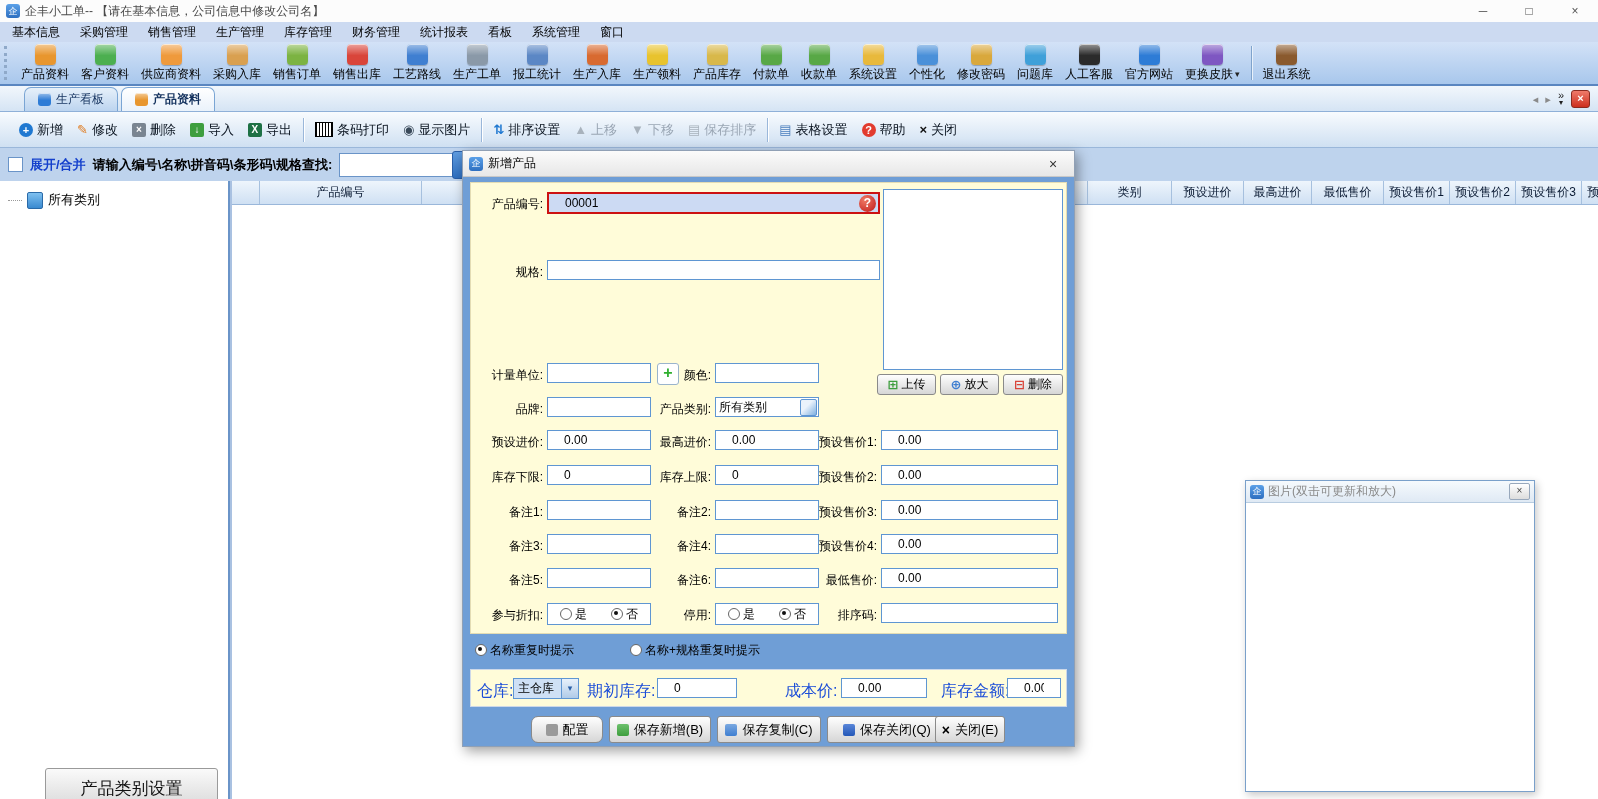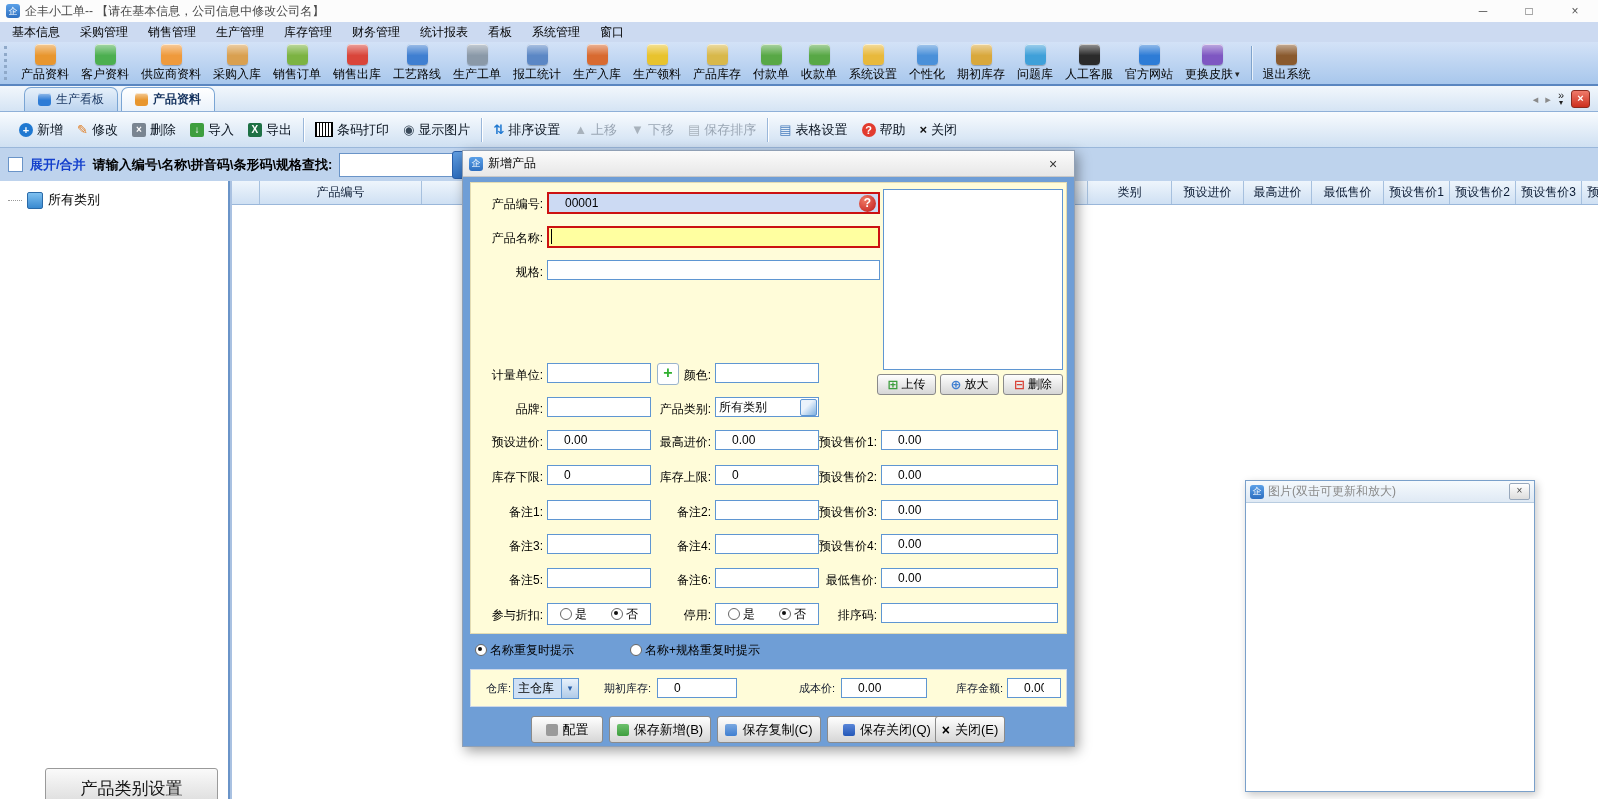--- a/index.html
+++ b/index.html
@@ -138,33 +138,33 @@
            border:1px solid #5f96d2;box-sizing:border-box;}
   .sm-btn{position:absolute;top:191px;height:21px;background:linear-gradient(#fefefe,#d6d6d6);
           border:1px solid #8a8a8a;border-radius:3px;font-size:12px;display:flex;align-items:center;
           justify-content:center;gap:3px;box-sizing:border-box;color:#000;}
   #btn-upload{left:406px;width:59px;} #btn-zoomimg{left:469px;width:59px;} #btn-delimg{left:532px;width:60px;}
   .g-ico{font-size:13px;font-weight:bold;}
   .dup-row{position:absolute;left:12px;top:463px;height:20px;display:flex;align-items:center;
            gap:56px;font-size:12px;color:#000;}
   .stock-strip{position:absolute;left:7px;top:492px;width:597px;height:38px;background:#fffcd9;
                border:1px solid #cdd8e8;box-sizing:border-box;}
-  .s-lb{position:absolute;top:11px;font-size:11px;color:#0f172a;text-align:right;white-space:nowrap;}
+  .s-lb{position:absolute;top:11px;font-size:16px;color:#1d4ed8;text-align:right;white-space:nowrap;}
   .s-in{top:8px;}
   .wh-combo{position:absolute;left:42px;top:8px;width:66px;height:21px;border:1px solid #5f96d2;
             background:#cfe0f5;font-size:12px;display:flex;align-items:center;padding-left:4px;
             box-sizing:border-box;}
   .wh-arrow{margin-left:auto;width:16px;height:100%;background:linear-gradient(#e8f1fb,#b0cbe8);
             border-left:1px solid #5f96d2;text-align:center;font-size:9px;color:#2a5fa8;line-height:19px;}
   .dlg-btn{position:absolute;top:539px;height:27px;background:linear-gradient(#fefefe,#d6d6d6);
            border:1px solid #8a8a8a;border-radius:3px;font-size:13px;display:flex;align-items:center;
            justify-content:center;gap:5px;box-sizing:border-box;color:#000;}
   .btn-sq{width:12px;height:12px;border-radius:2px;display:inline-block;}
   .btn-x{font-weight:bold;font-size:14px;}
-  #b-cfg{left:68px;width:72px;} #b-savenew{left:146px;width:102px;} #b-savecopy{left:254px;width:104px;}
+  #b-cfg{left:68px;width:72px;border-radius:7px;} #b-savenew{left:146px;width:102px;} #b-savecopy{left:254px;width:104px;}
   #b-saveclose{left:364px;width:120px;} #b-close{left:472px;width:70px;}
   
   #imgpanel{position:absolute;left:1245px;top:480px;width:290px;height:312px;z-index:20;
             border:1px solid #7aa0ca;background:#fff;box-shadow:2px 3px 8px rgba(0,0,0,.22);
             box-sizing:border-box;}
   .ip-title{height:21px;background:linear-gradient(#f6fafd,#dfe9f4);display:flex;align-items:center;
             padding:0 4px;border-bottom:1px solid #b8cce0;}
   .ip-text{font-size:12px;color:#8a8a8a;margin-left:4px;white-space:nowrap;}
   .ip-close{margin-left:auto;width:19px;height:15px;border:1px solid #98a8bc;
             background:linear-gradient(#fff,#ddd);font-size:10px;line-height:13px;text-align:center;
@@ -256,21 +256,21 @@
     <div class="tb-item">
       <span class="tb-icon" style="background-image: linear-gradient(rgba(255, 255, 255, 0.5), rgba(255, 255, 255, 0) 55%), linear-gradient(rgb(232, 185, 60), rgb(232, 185, 60));"></span>
       <span class="tb-label">系统设置</span>
     </div>
     <div class="tb-item">
       <span class="tb-icon" style="background-image: linear-gradient(rgba(255, 255, 255, 0.5), rgba(255, 255, 255, 0) 55%), linear-gradient(rgb(74, 144, 217), rgb(74, 144, 217));"></span>
       <span class="tb-label">个性化</span>
     </div>
     <div class="tb-item">
       <span class="tb-icon" style="background-image: linear-gradient(rgba(255, 255, 255, 0.5), rgba(255, 255, 255, 0) 55%), linear-gradient(rgb(217, 168, 60), rgb(217, 168, 60));"></span>
-      <span class="tb-label">期初库存</span>
+      <span class="tb-label">修改密码</span>
     </div>
     <div class="tb-item">
       <span class="tb-icon" style="background-image: linear-gradient(rgba(255, 255, 255, 0.5), rgba(255, 255, 255, 0) 55%), linear-gradient(rgb(63, 160, 217), rgb(63, 160, 217));"></span>
       <span class="tb-label">问题库</span>
     </div>
     <div class="tb-item">
       <span class="tb-icon" style="background-image: linear-gradient(rgba(255, 255, 255, 0.5), rgba(255, 255, 255, 0) 55%), linear-gradient(rgb(43, 43, 43), rgb(43, 43, 43));"></span>
       <span class="tb-label">人工客服</span>
     </div>
     <div class="tb-item">
@@ -416,25 +416,20 @@
   </div>
   <div class="dlg-body">
     <div class="dlg-main">
 
       <div class="row" style="top:9px">
         <span class="lb lb1">产品编号:</span>
         <input id="code-input" class="inp in1w" value="00001" style="">
         <span class="q-ico">?</span>
       </div>
 
-      <div class="row" style="top:43px">
-        <span class="lb lb1">产品名称:</span>
-        <input id="name-input" class="inp in1w" value="" style="">
-        <span class="caret"></span>
-      </div>
 
       <div class="row" style="top:77px">
         <span class="lb lb1">规格:</span>
         <input class="inp in1w" value="" style="">
       </div>
 
 
 
       <div class="row" style="top:180px">
         <span class="lb lb1">计量单位:</span>

